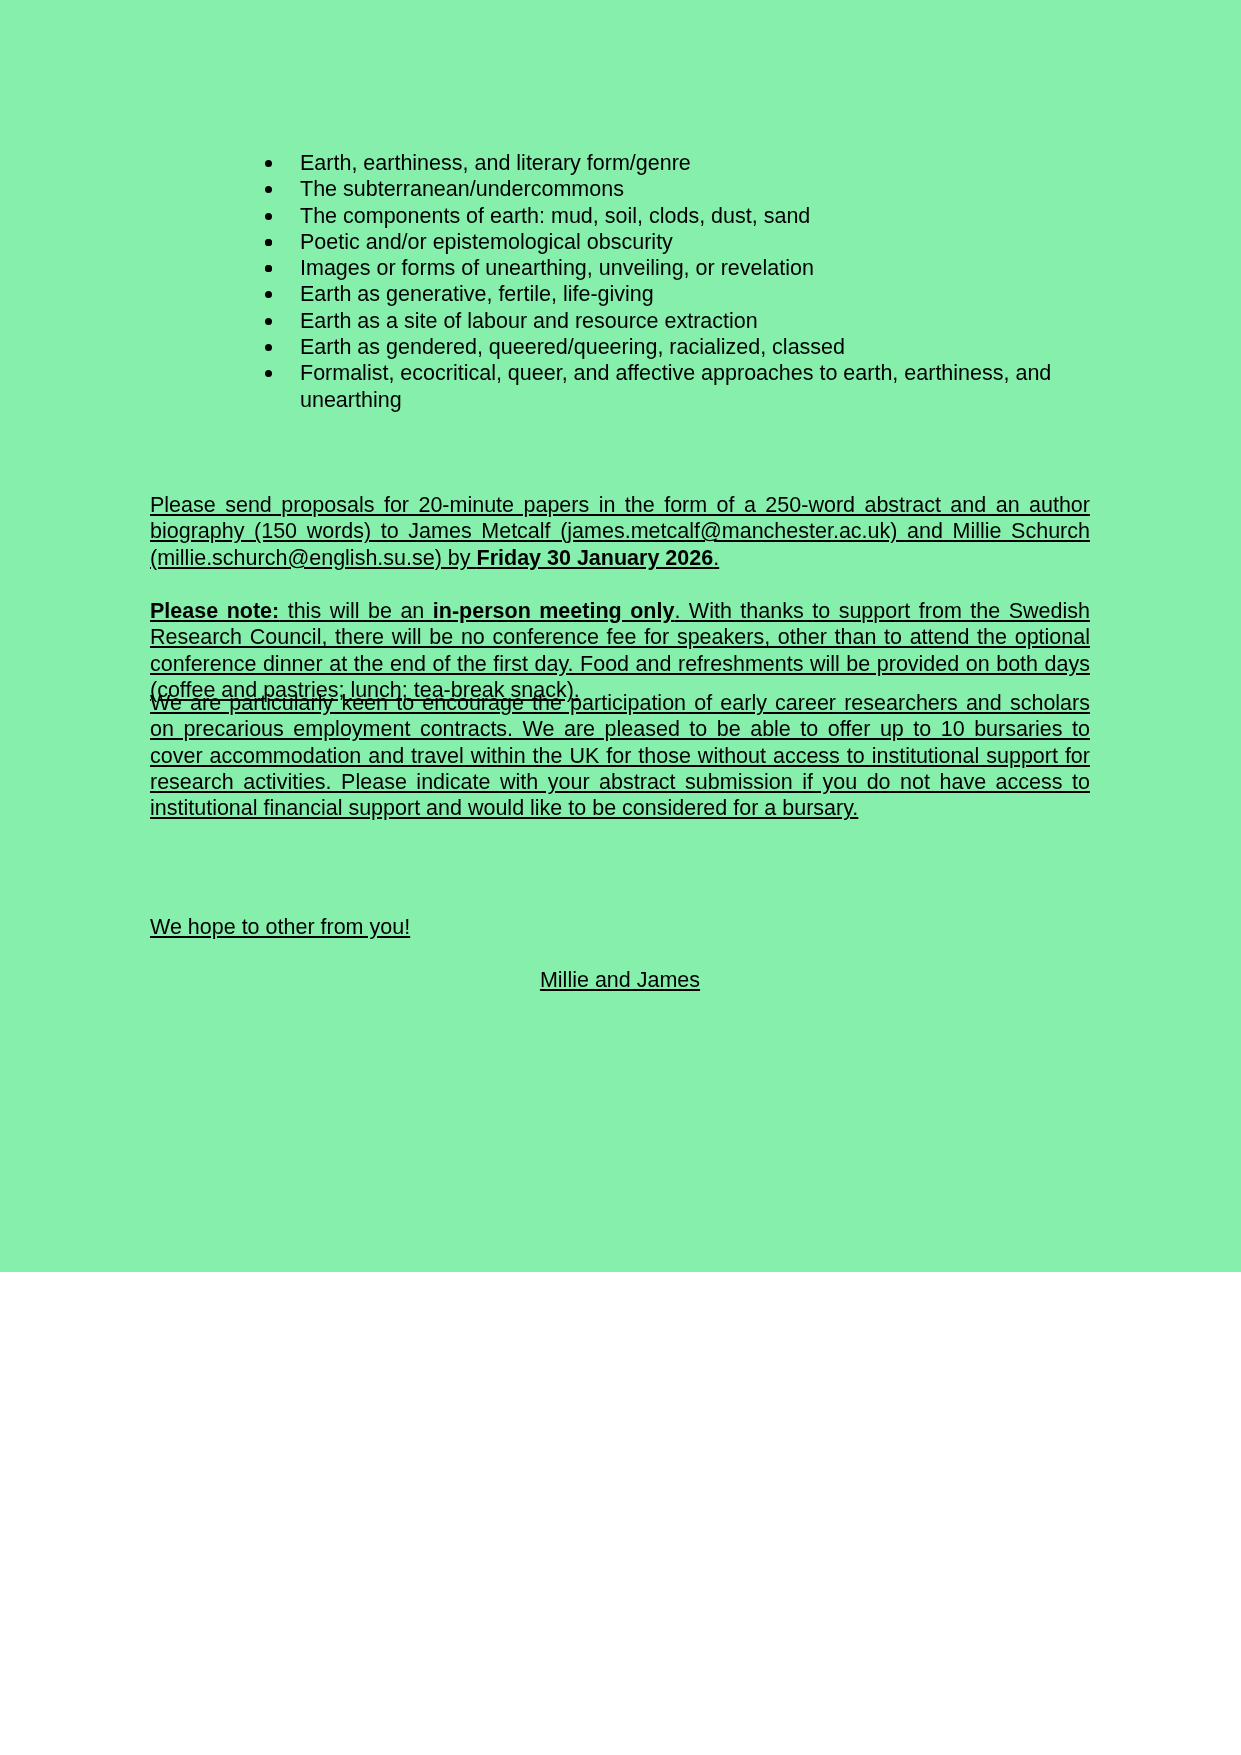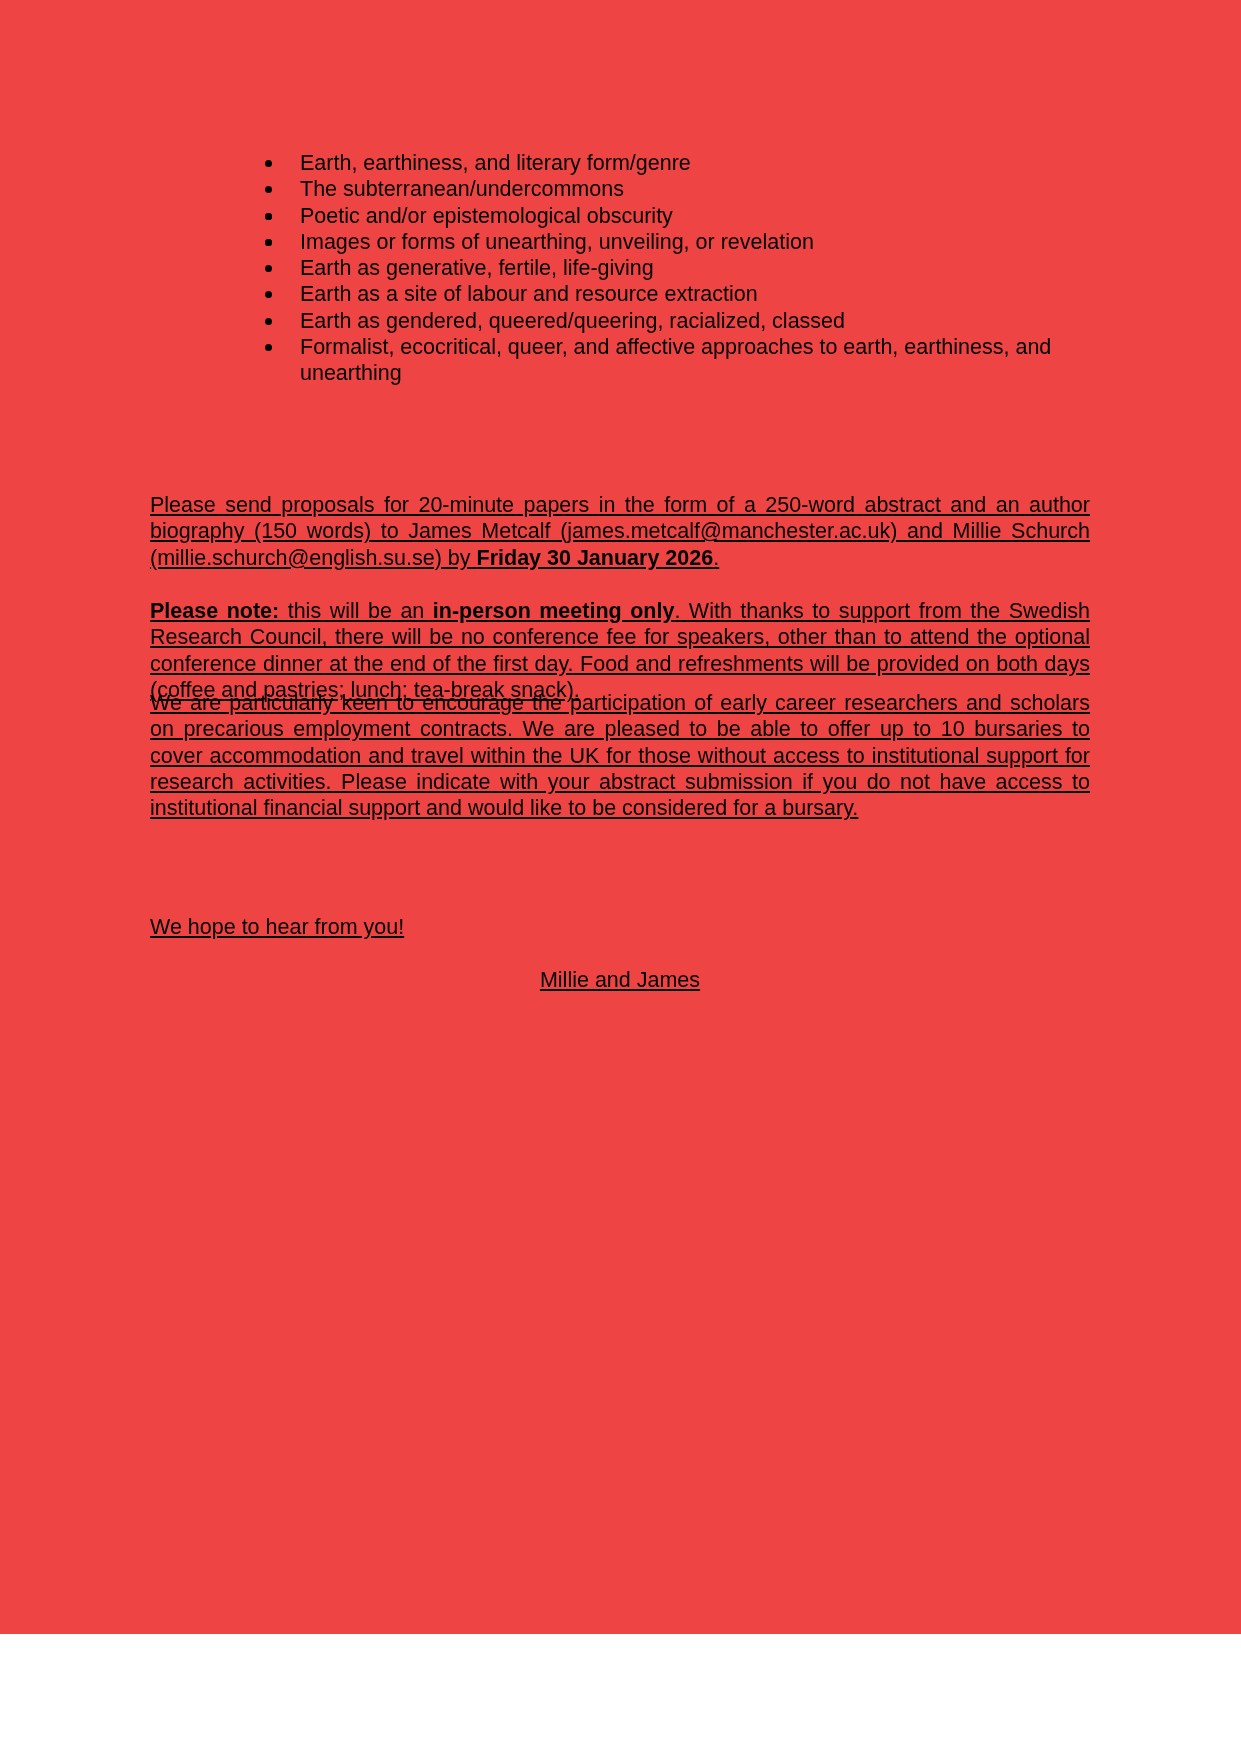--- a/index.html
+++ b/index.html
@@ -13,22 +13,22 @@
       position: relative;
       overflow: hidden;
       font-family: "Liberation Sans", sans-serif;
       color: #000000;
     }
     .page {
       position: absolute;
       left: 0;
       top: 0;
       width: 1241px;
-      height: 1634px;
-      background: #ef4444;
+      height: 1272px;
+      background: #86efac;
     }
     .bullets {
       position: absolute;
       left: 260px;
       top: 150px;
       width: 830px;
       margin: 0;
       padding: 0;
       list-style: none;
       font-size: 21.5px;
@@ -66,33 +66,34 @@
     b { font-weight: bold; }
   </style>
 </head>
 <body>
 
 <div class="page">
 
   <ul class="bullets">
     <li><span class="bullet-dot"></span><span>Earth, earthiness, and literary form/genre</span></li>
     <li><span class="bullet-dot"></span><span>The subterranean/undercommons</span></li>
+    <li><span class="bullet-dot"></span><span>The components of earth: mud, soil, clods, dust, sand</span></li>
     <li><span class="bullet-dot"></span></li>
     <li><span class="bullet-dot"></span><span>Poetic and/or epistemological obscurity</span></li>
     <li><span class="bullet-dot"></span></li>
     <li><span class="bullet-dot"></span><span>Images or forms of unearthing, unveiling, or revelation</span></li>
     <li><span class="bullet-dot"></span><span>Earth as generative, fertile, life-giving</span></li>
     <li><span class="bullet-dot"></span><span>Earth as a site of labour and resource extraction</span></li>
     <li><span class="bullet-dot"></span><span>Earth as gendered, queered/queering, racialized, classed</span></li>
     <li><span class="bullet-dot"></span><span>Formalist, ecocritical, queer, and affective approaches to earth, earthiness, and unearthing</span></li>
   </ul>
 
   <p class="body-text p1"><span>Please send proposals for 20-minute papers in the form of a 250-word abstract and an author biography (150 words) to James Metcalf (james.metcalf@manchester.ac.uk) and Millie Schurch (millie.schurch@english.su.se) by </span><b>Friday 30 January 2026</b><span>.</span></p>
 
   <p class="body-text p2"><b>Please note:</b><span> this will be an </span><b>in-person meeting only</b><span>. With thanks to support from the Swedish Research Council, there will be no conference fee for speakers, other than to attend the optional conference dinner at the end of the first day. Food and refreshments will be provided on both days (coffee and pastries; lunch; tea-break snack).</span></p>
 
   <p class="body-text p3">We are particularly keen to encourage the participation of early career researchers and scholars on precarious employment contracts. We are pleased to be able to offer up to 10 bursaries to cover accommodation and travel within the UK for those without access to institutional support for research activities. Please indicate with your abstract submission if you do not have access to institutional financial support and would like to be considered for a bursary.</p>
 
-  <p class="body-text p4">We hope to hear from you!</p>
+  <p class="body-text p4">We hope to other from you!</p>
 
   <p class="body-text p5">Millie and James</p>
 
 </div>
 
 </body></html>

